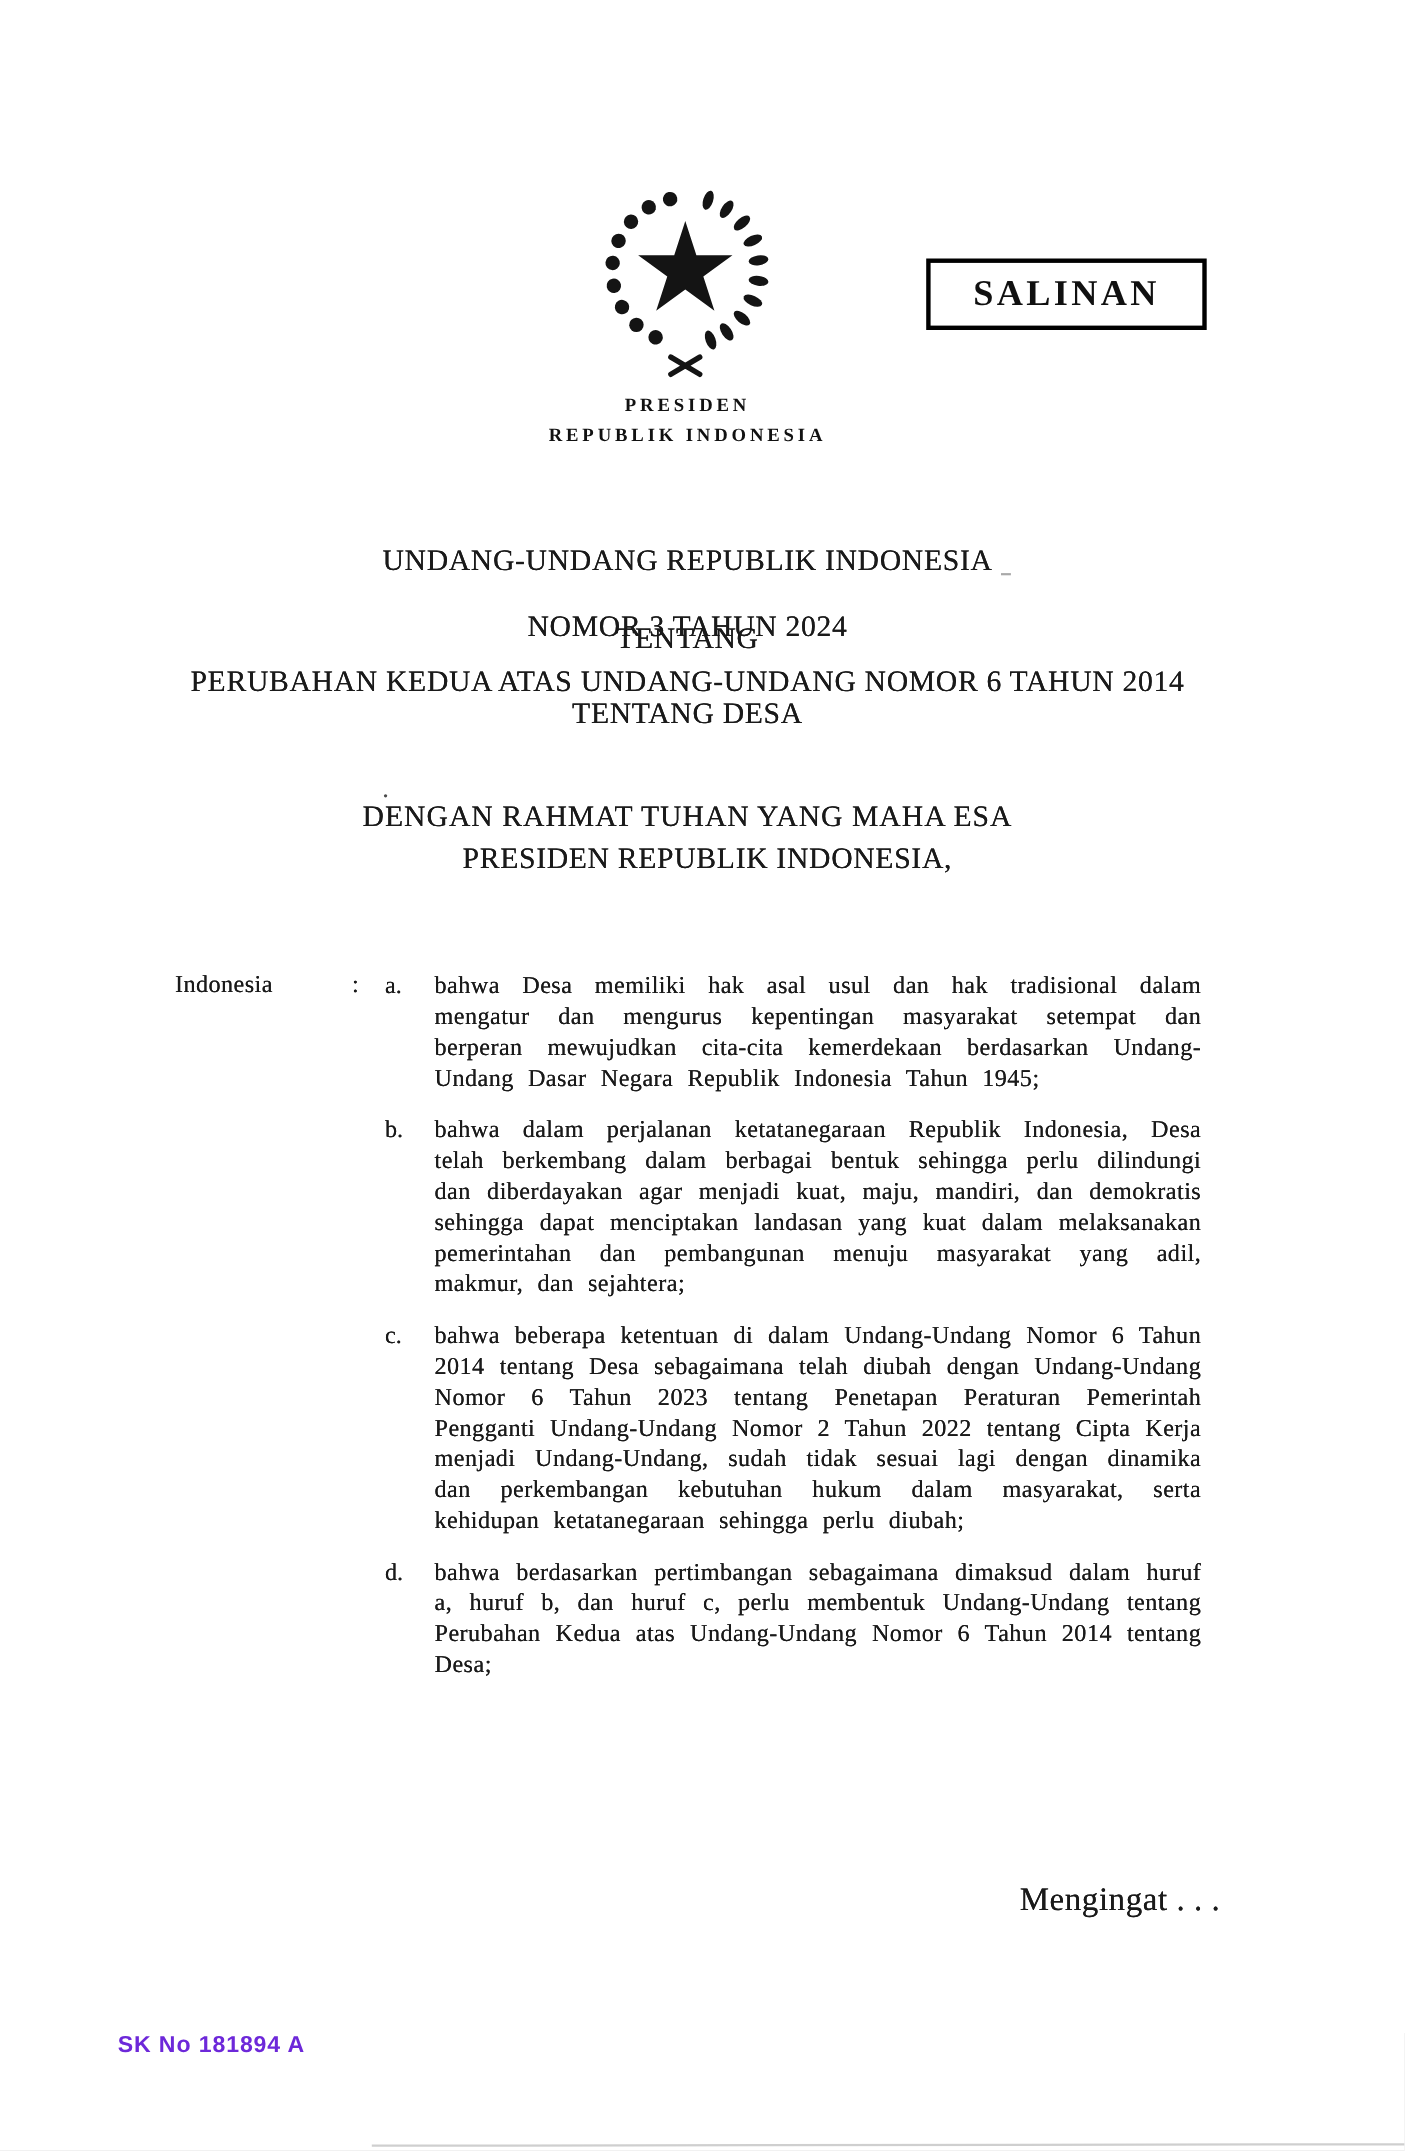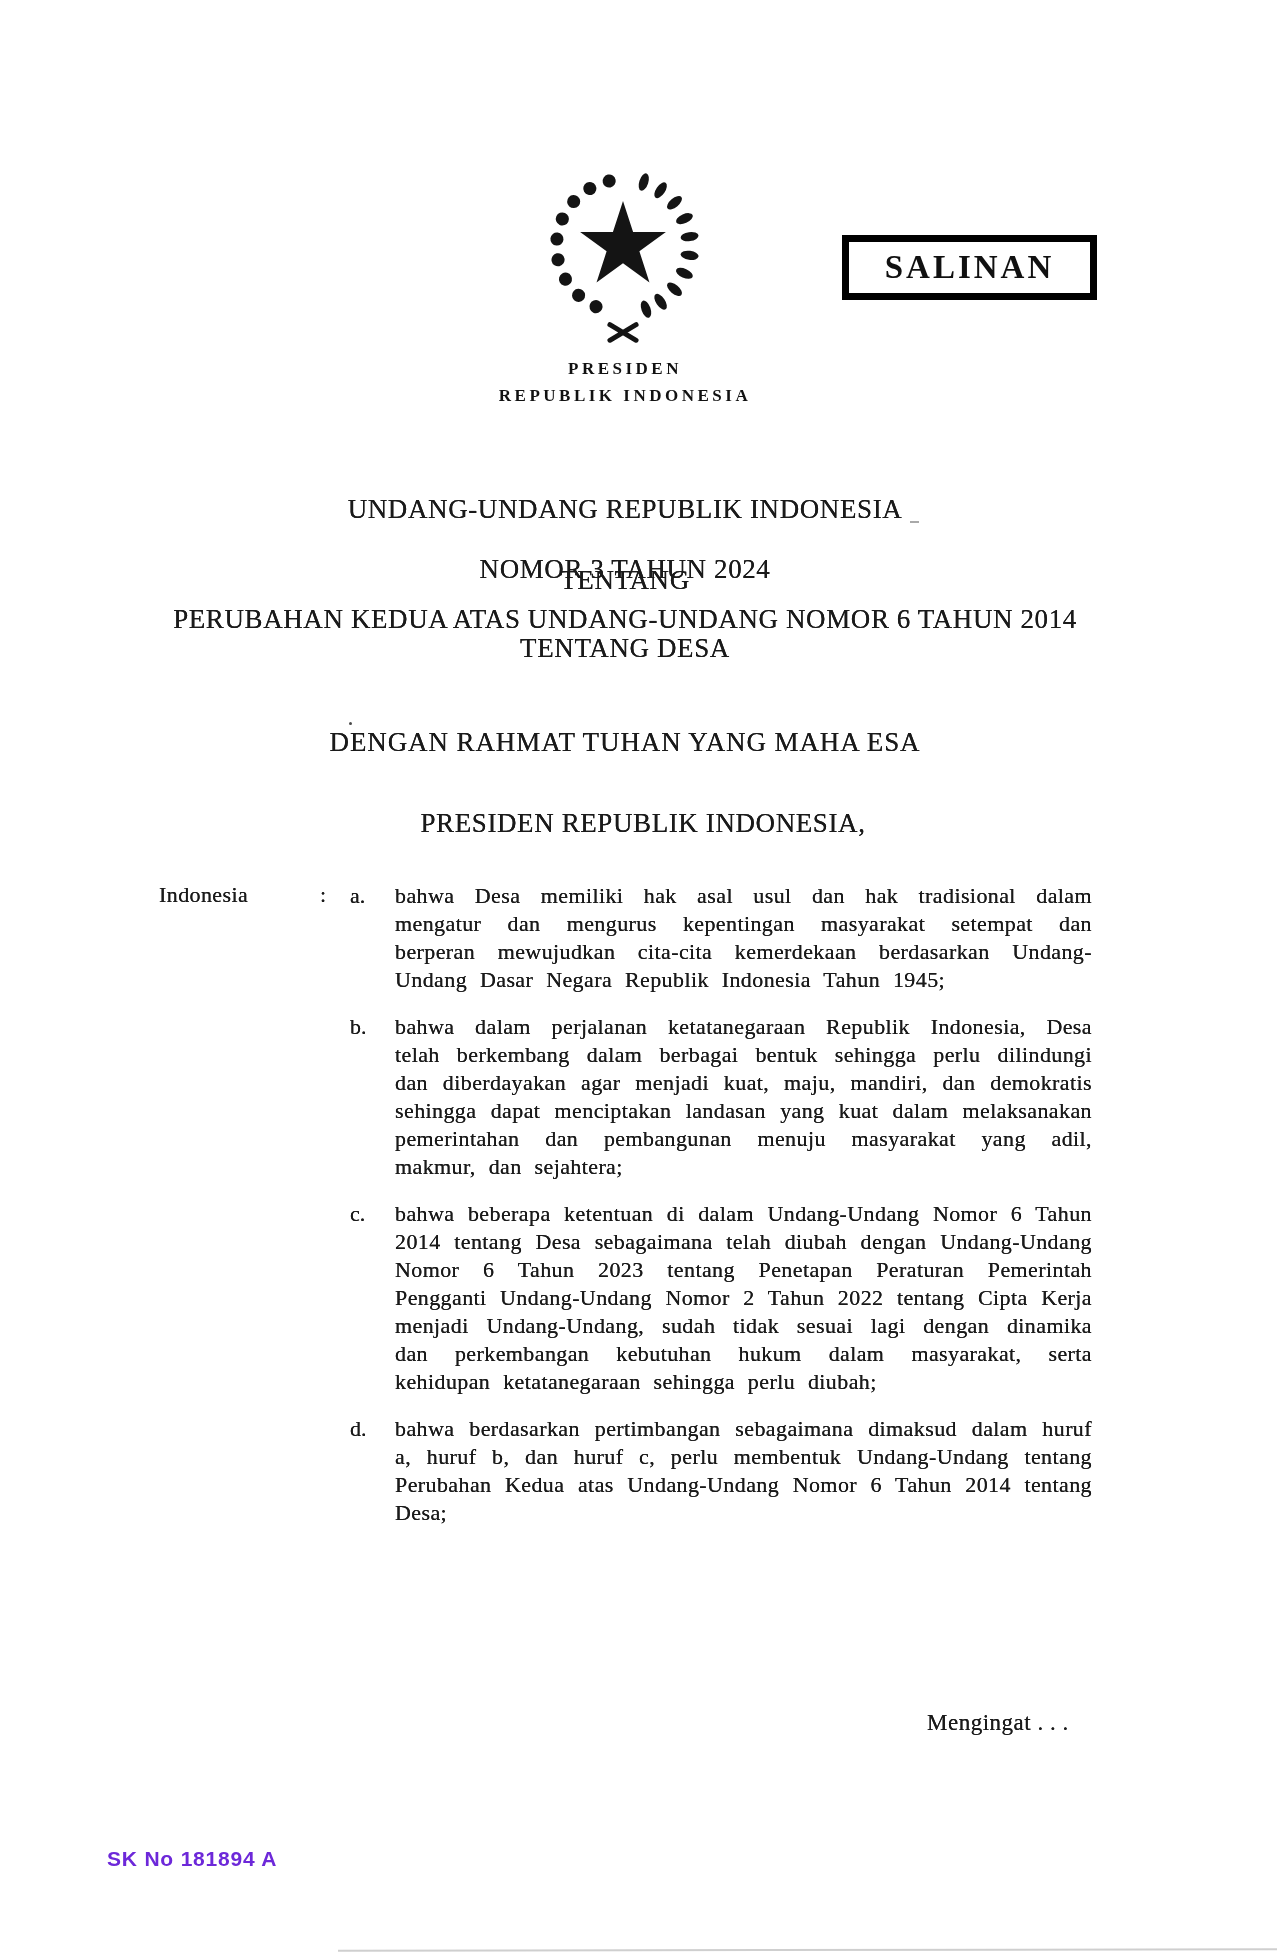--- a/index.html
+++ b/index.html
@@ -32,21 +32,21 @@
     color: #111;
   }
   .lh1 { top: 359px; }
   .lh2 { top: 386px; }
 
   
   .stamp-box {
     position: absolute;
     left: 842px; top: 235px;
     width: 255px; height: 65px;
-    border: 7px solid #000000;
+    border: 4px solid #000000;
     display: flex; align-items: center; justify-content: center;
     font-family: "Liberation Serif", serif;
     font-weight: bold;
     font-size: 33px;
     letter-spacing: 3px;
     color: #101010;
   }
 
   
   .title-line {
@@ -57,21 +57,21 @@
     letter-spacing: 0.6px;
     white-space: nowrap;
     text-shadow: 0 0 0.5px #1a1a1a;
   }
   .t1 { top: 494px; }
   .t2 { top: 554px; }
   .t3 { top: 539px; margin-top: 26px; }
   .t4 { top: 604px; }
   .t5 { top: 633px; }
   .invocation { top: 727px; letter-spacing: 0.9px; }
-  .salutation { top: 808px; padding-left: 36px; }
+  .salutation { top: 765px; padding-left: 36px; }
 
   
   .menimbang-label {
     position: absolute;
     left: 159px; top: 882px;
     font-size: 22px;
     letter-spacing: 0.4px;
     text-shadow: 0 0 0.5px #1a1a1a;
   }
   .menimbang-colon {
@@ -101,21 +101,21 @@
     text-align: justify;
     word-spacing: 7px;
     letter-spacing: 0.4px;
     text-shadow: 0 0 0.5px #1a1a1a;
   }
 
   
   .catchword {
     position: absolute;
     left: 927px; top: 1710px;
-    font-size: 23px;
+    font-size: 30px;
     letter-spacing: 0.5px;
     text-shadow: 0 0 0.5px #1a1a1a;
   }
   .footer-code {
     position: absolute;
     left: 107px; top: 1847px;
     font-family: "Liberation Sans", sans-serif;
     font-weight: 600;
     font-size: 21px;
     letter-spacing: 0.8px;

